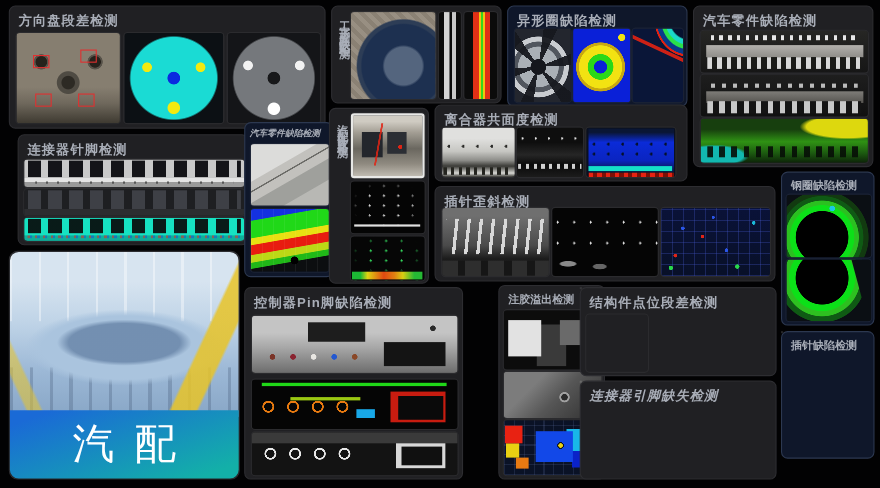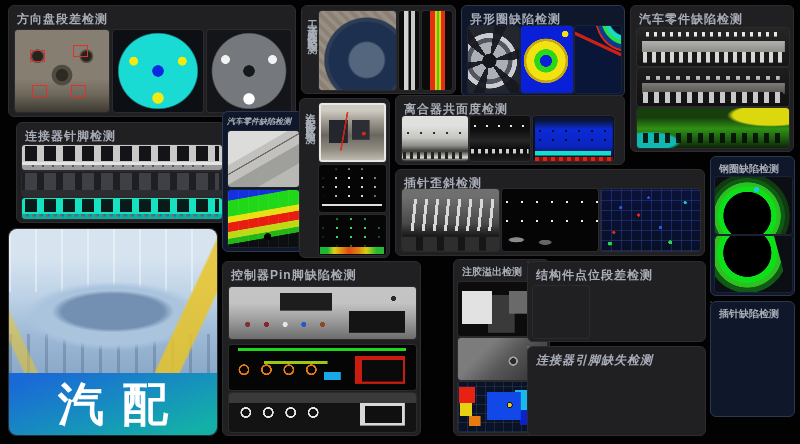--- a/index.html
+++ b/index.html
@@ -214,21 +214,21 @@
     radial-gradient(ellipse 42% 20% at 50% 55%, rgba(70,100,140,0.55) 0 58%, rgba(0,0,0,0) 70%),
     radial-gradient(ellipse 60% 32% at 50% 58%, #aac4de 0 60%, rgba(0,0,0,0) 72%),
     repeating-linear-gradient(90deg, rgba(255,255,255,0.4) 0 2px, rgba(0,0,0,0) 2px 26px),
     repeating-linear-gradient(90deg, rgba(60,80,110,0.28) 0 3px, rgba(0,0,0,0) 3px 18px),
     linear-gradient(180deg,#d7e4f0 0 18%, #bdd2e6 45%, #9cb8d6 72%, #88a6c6);
     background-size:100% 100%,100% 100%,100% 100%,100% 100%,100% 42%,100% 30%,100% 100%;
     background-position:0 0,0 0,0 0,0 0,0 0,0 100%,0 0;}
   .banner{position:absolute;left:0;right:0;bottom:0;height:62px;border-radius:0 0 8px 8px;
     background:linear-gradient(160deg,#1a6ad6 10%, #13b0a8 90%);
     display:flex;align-items:center;justify-content:center;}
-  .banner span{color:#fff;font-size:46px;font-weight:700;letter-spacing:18px;text-indent:18px;line-height:1;}
+  .banner span{color:#fff;font-size:38px;font-weight:400;letter-spacing:18px;text-indent:18px;line-height:1;}
   
   #iL1{left:6px;top:25px;width:187px;height:52px;background-image:
     radial-gradient(circle 4px at 88% 22%, #2a2a2a 0 58%, rgba(0,0,0,0) 70%),
     radial-gradient(circle 4px at 10% 72%, #7a3428 0 58%, rgba(0,0,0,0) 70%),
     radial-gradient(circle 4px at 20% 72%, #8a2430 0 58%, rgba(0,0,0,0) 70%),
     radial-gradient(circle 4px at 30% 72%, #e8e6e2 0 58%, rgba(0,0,0,0) 70%),
     radial-gradient(circle 4px at 40% 72%, #2458d0 0 58%, rgba(0,0,0,0) 70%),
     radial-gradient(circle 4px at 50% 72%, #8a4828 0 58%, rgba(0,0,0,0) 70%),
     linear-gradient(#1d1d1d,#1d1d1d),
     linear-gradient(#141414,#141414),

